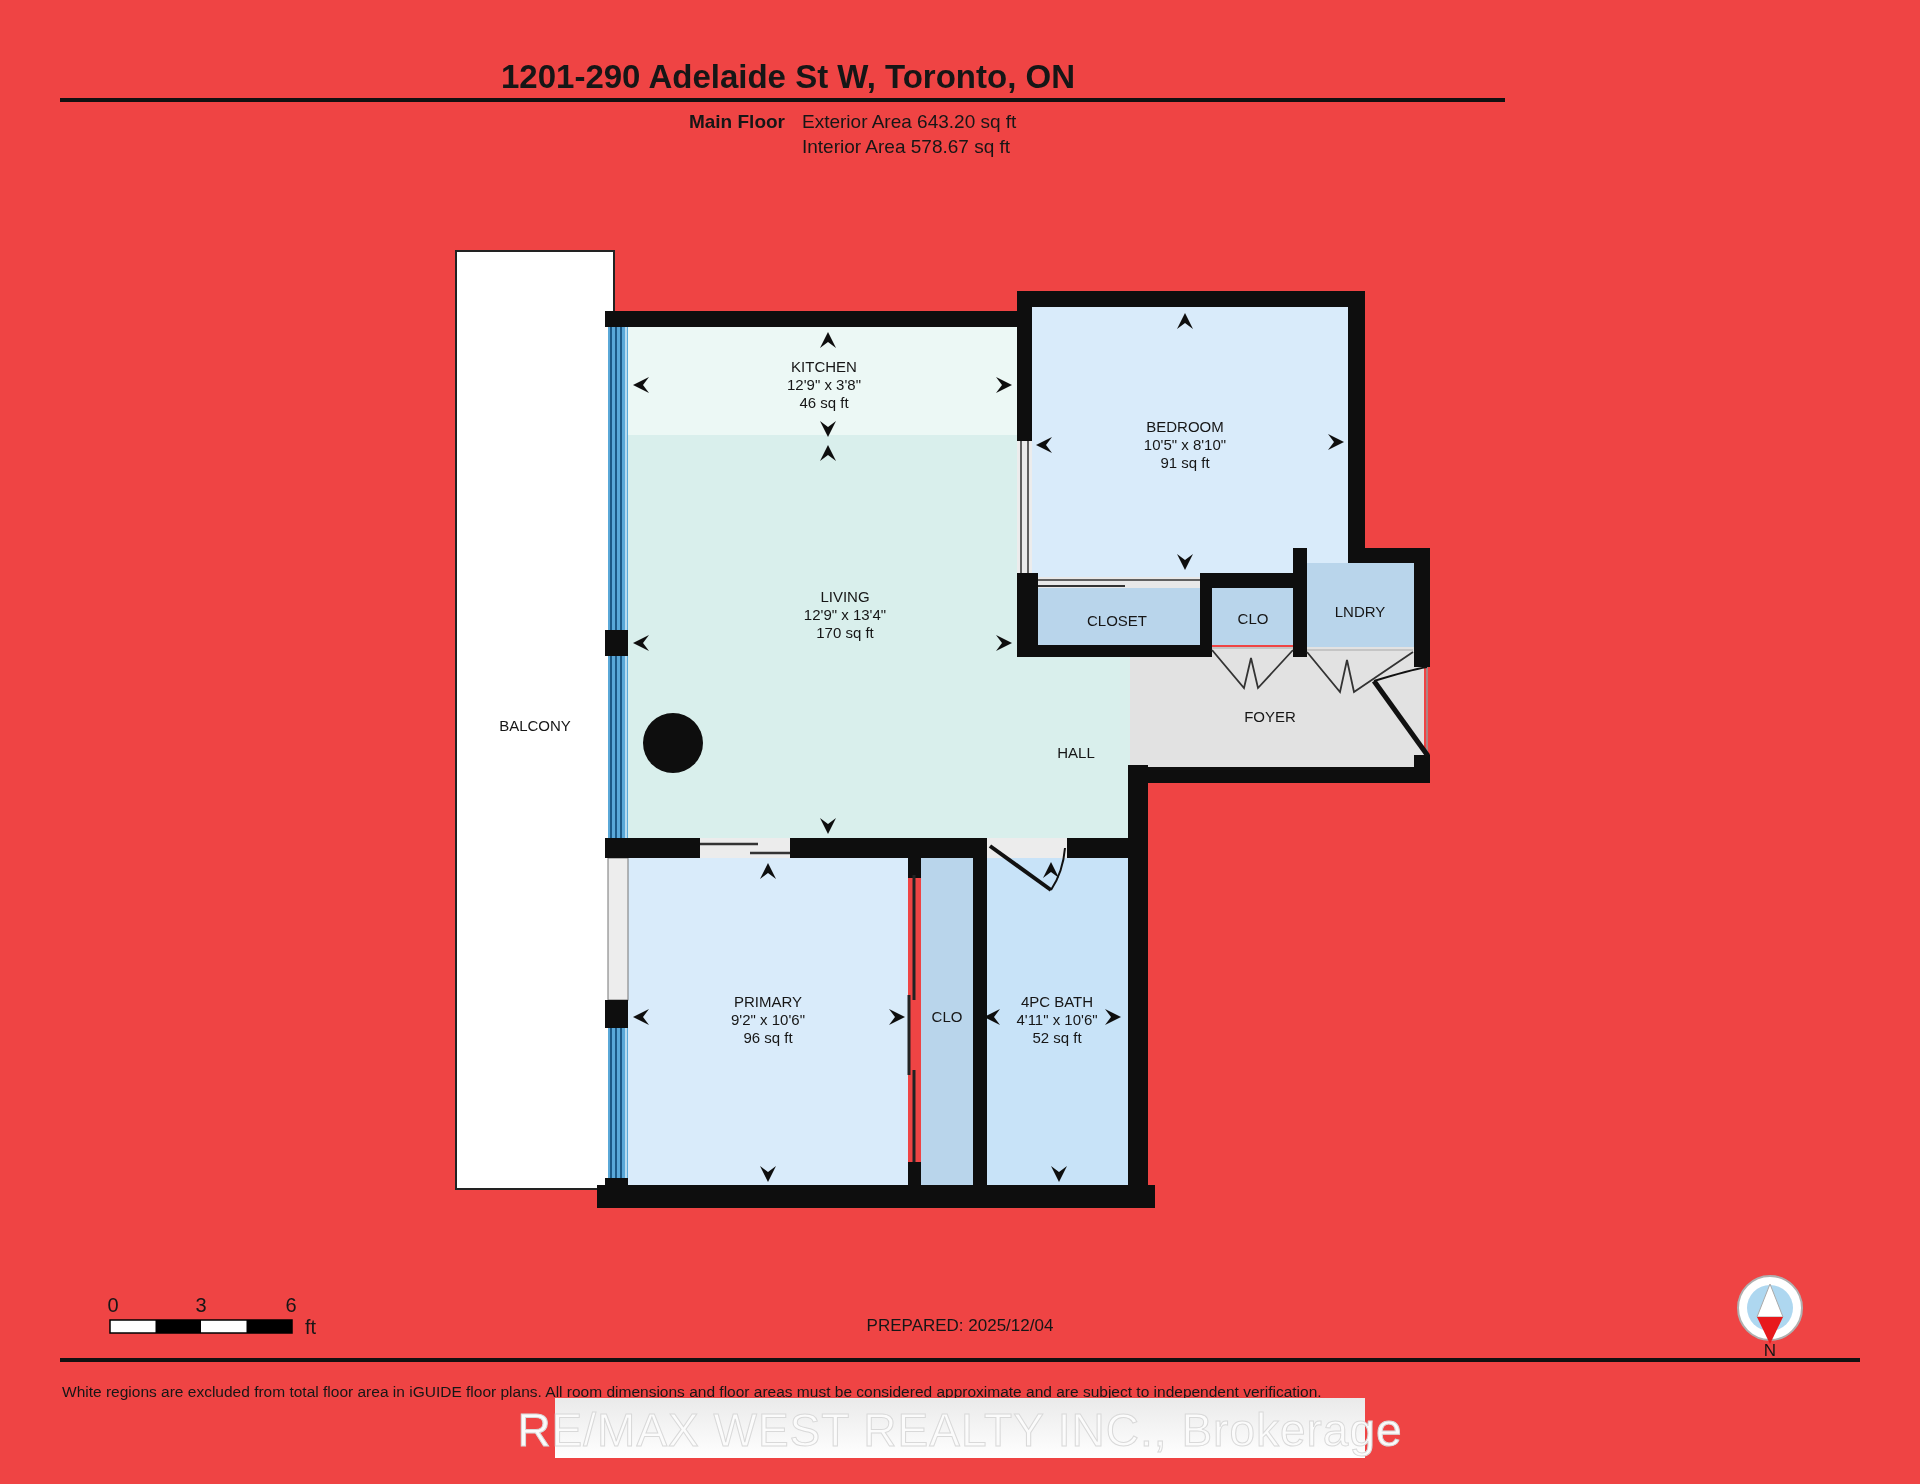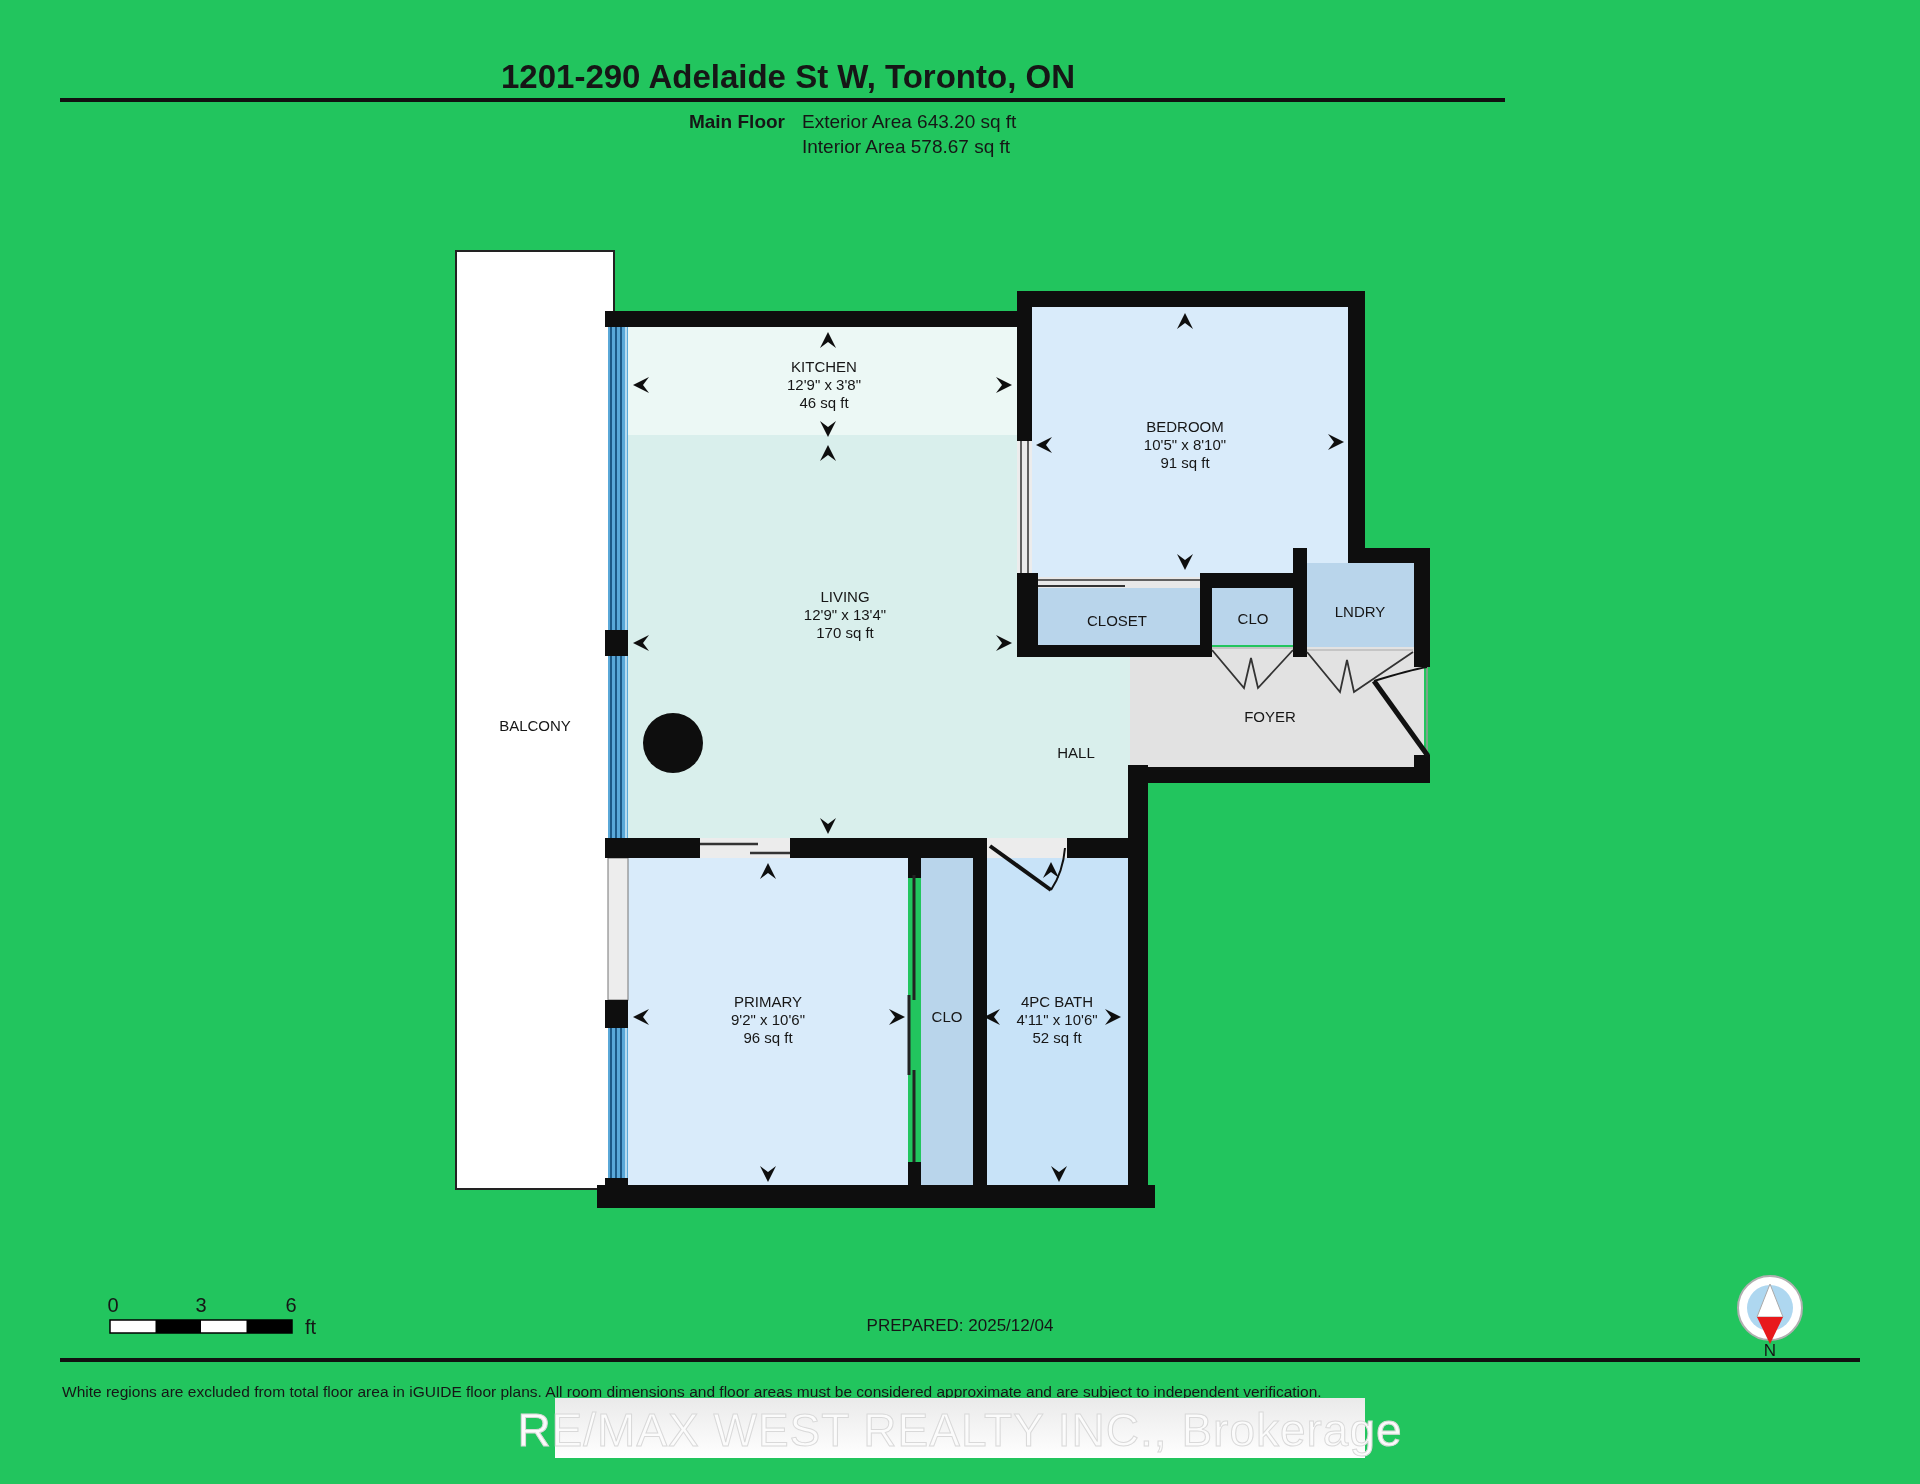--- a/index.html
+++ b/index.html
@@ -1,17 +1,17 @@
 <!DOCTYPE html>
 <html><head>
 <meta charset="utf-8">
 <style>
   html,body{margin:0;padding:0;background:#ffffff;}
   body{font-family:"Liberation Sans", sans-serif;}
-  .page{position:relative;width:1920px;height:1484px;background:#22c55e;overflow:hidden;}
+  .page{position:relative;width:1920px;height:1484px;background:#ef4444;overflow:hidden;}
   svg text{font-family:"Liberation Sans", sans-serif;fill:#161616;}
   .title-text{font-size:33px;font-weight:bold;}
   .hdr-bold{font-size:19px;font-weight:bold;}
   .hdr-reg{font-size:19px;}
   .room-label{font-size:15px;}
   .scale-num{font-size:20px;}
   .prepared{font-size:17px;}
   .disclaimer{font-size:15.5px;}
   .north{font-size:17px;}
   .watermark{font-size:46px;fill:#fbfbfb;stroke:#d9d9d9;stroke-width:1px;letter-spacing:1px;}

